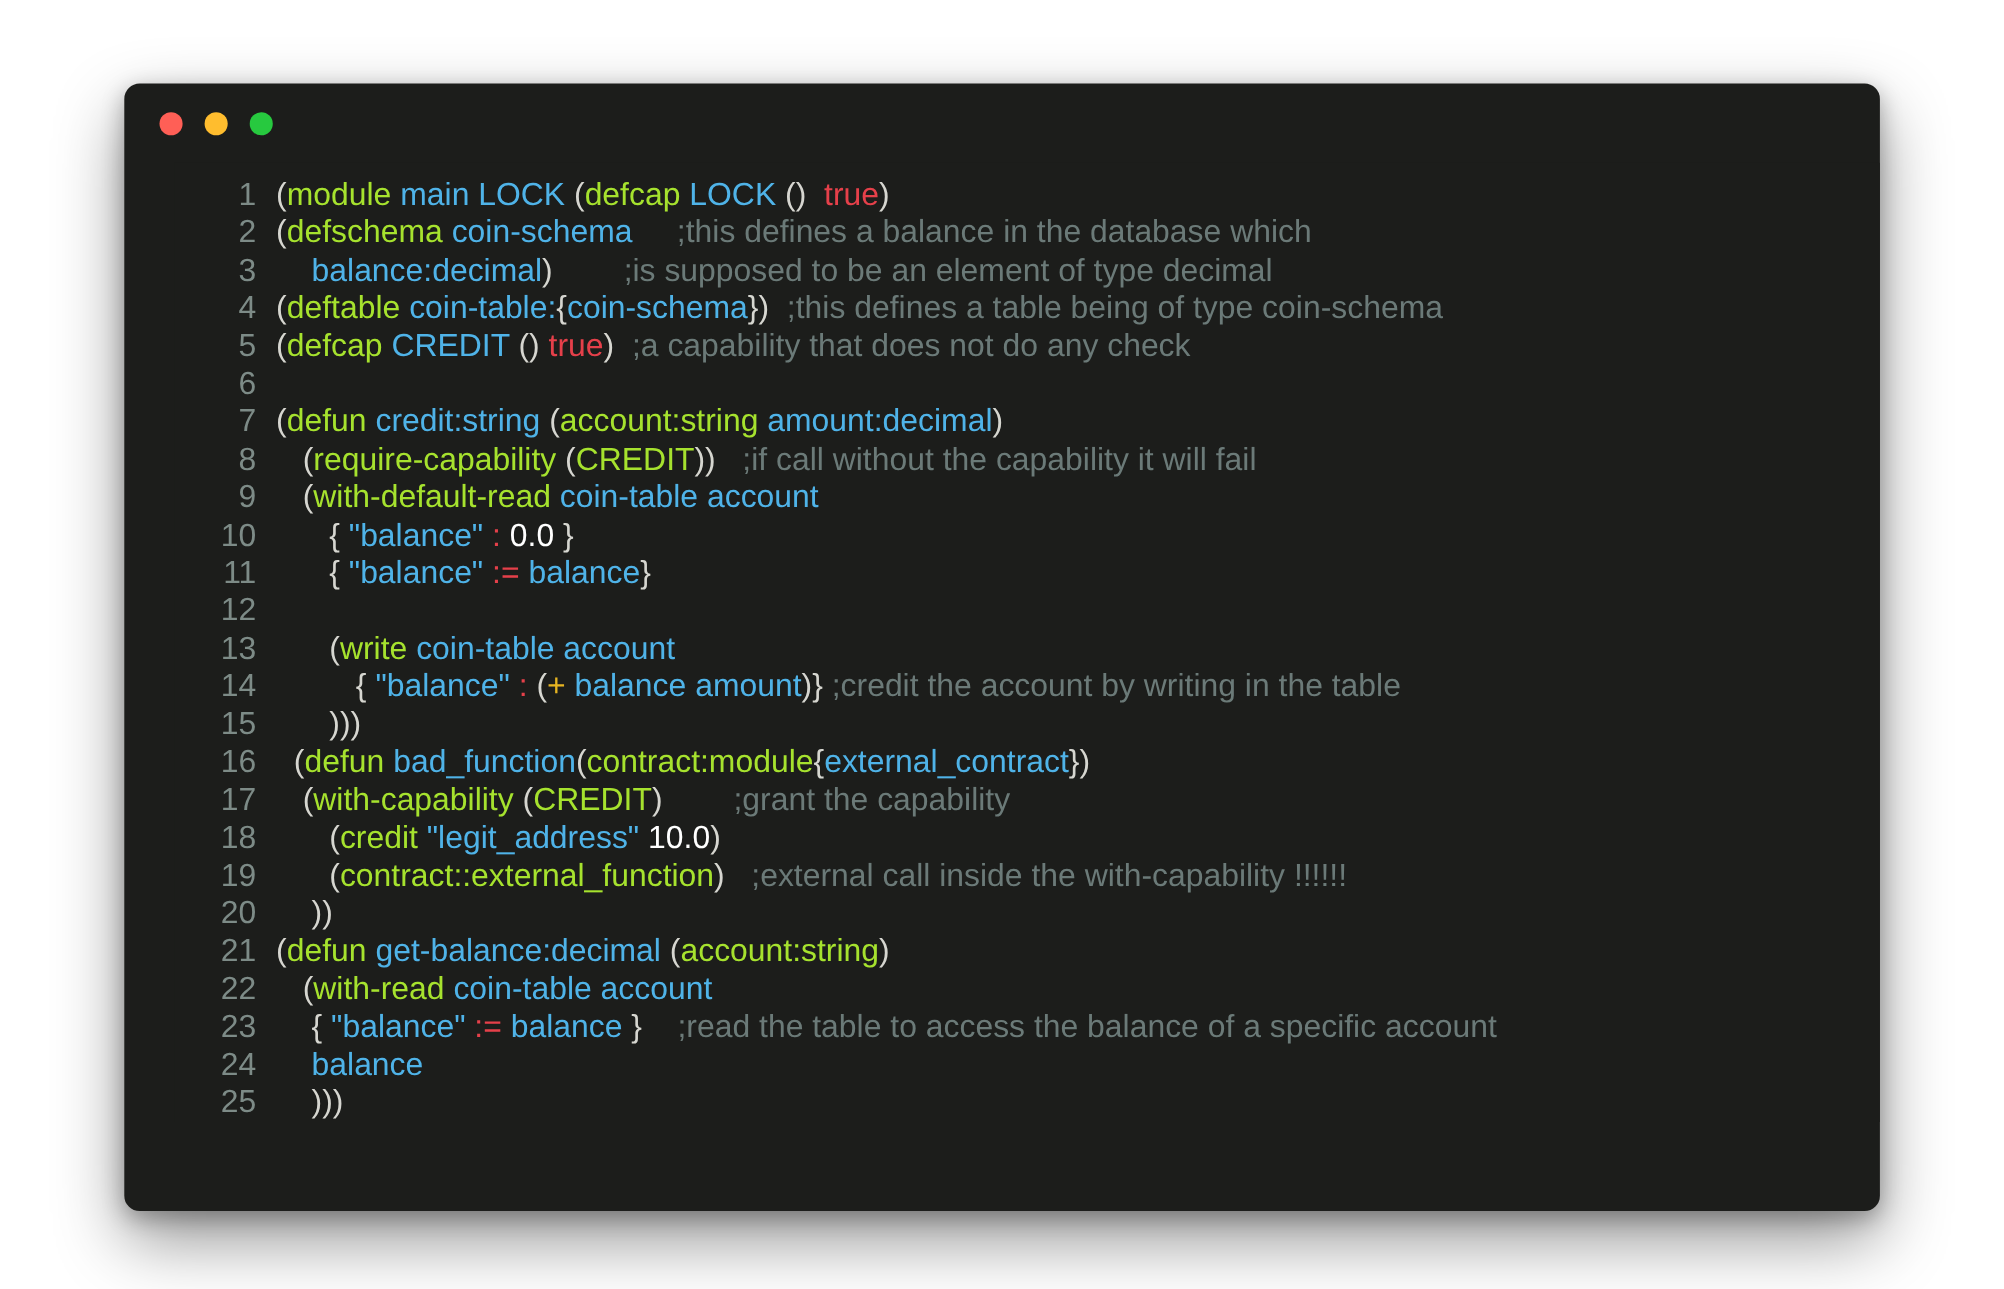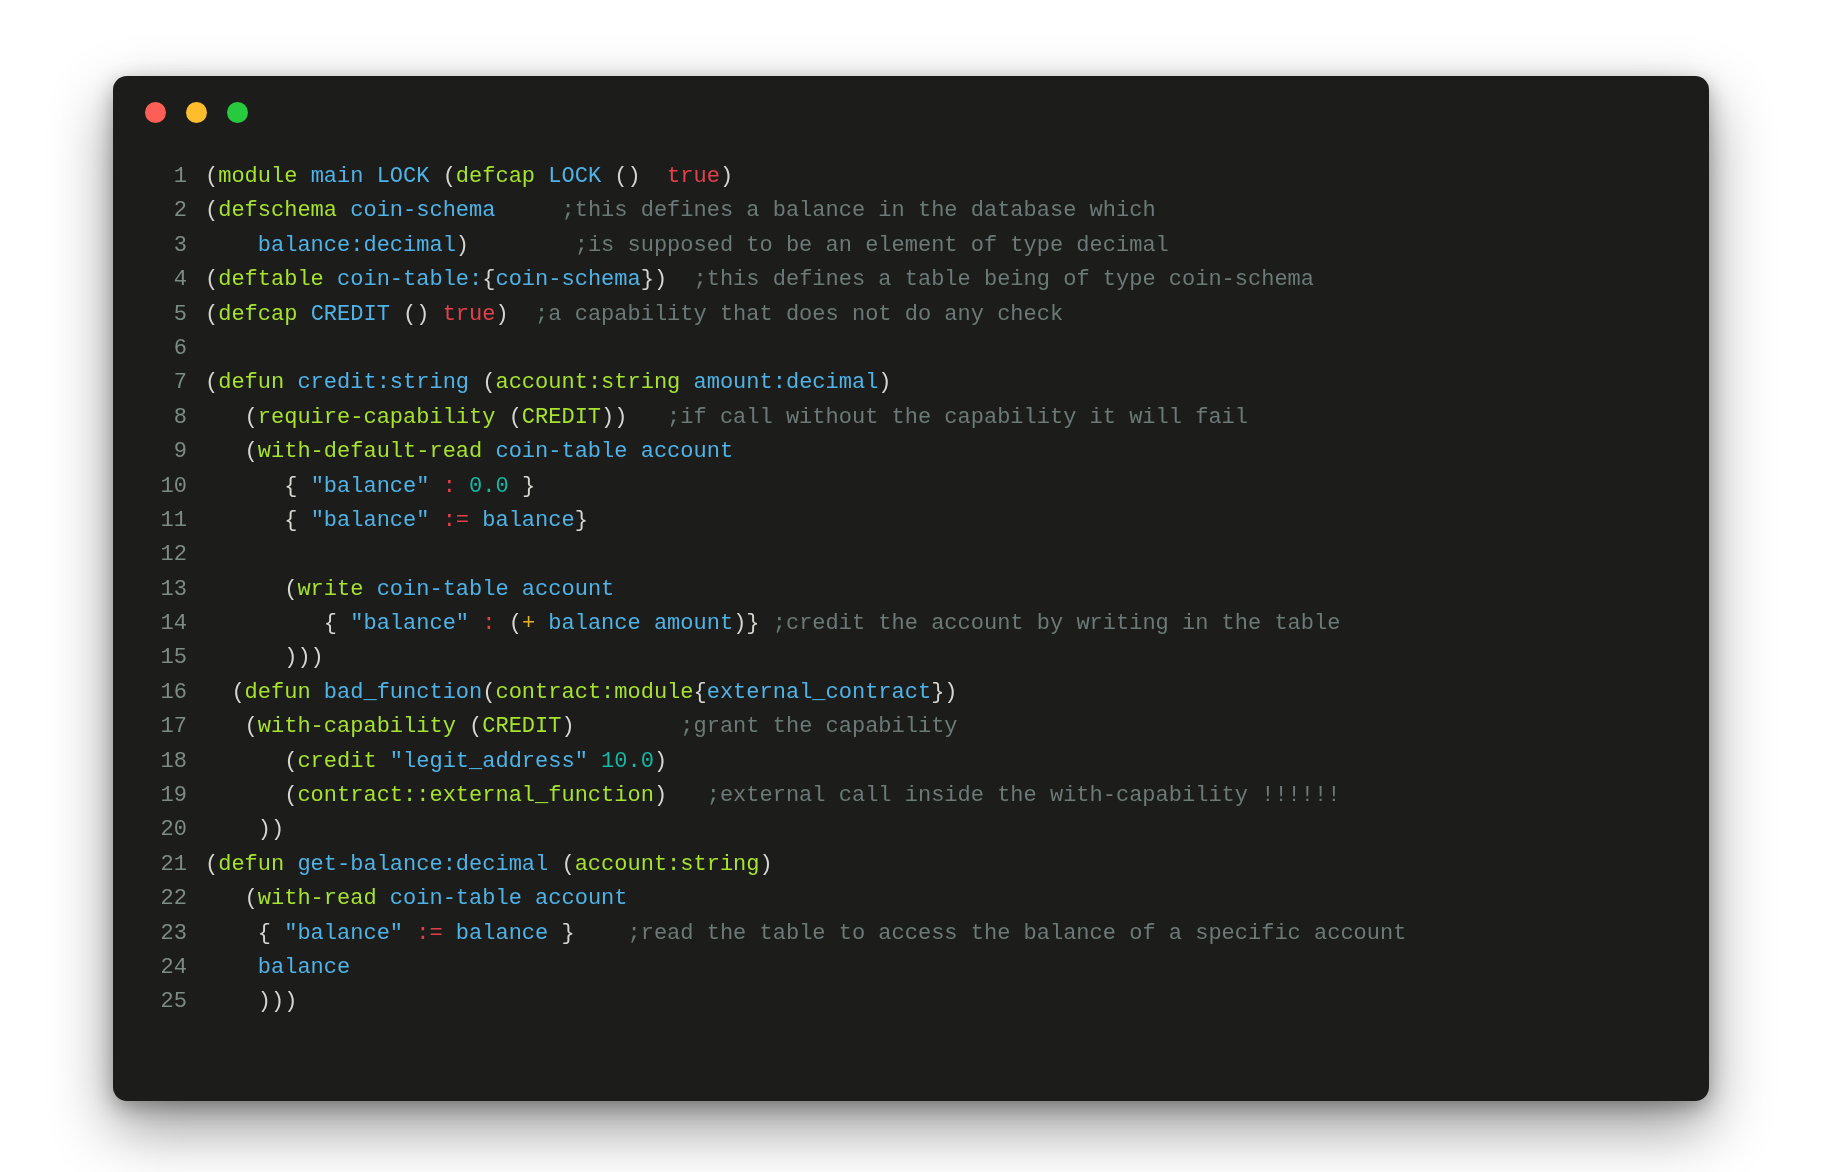--- a/index.html
+++ b/index.html
@@ -42,46 +42,47 @@
   .dot {
     width: 21px;
     height: 21px;
     border-radius: 50%;
     display: block;
   }
 
   
   #code {
     padding: 12px 0 0 0;
-    font-family: Liberation Mono, monospace;
-    font-size: 22px;
+    font-family: Liberation Sans, sans-serif;
+    font-size: 29px;
     line-height: 34.4px;
     white-space: pre;
     letter-spacing: 0px;
+    margin-left: 46px;
   }
   .line {
     display: block;
     height: 34.4px;
   }
   .gutter {
     display: inline-block;
     width: 74px;
     text-align: right;
     color: #7d8b87;
     padding-right: 18px;
     box-sizing: content-box;
     user-select: none;
   }
   .code-text { }
 
   
   .t-kw    { color: #a6e22e; }  
   .t-id    { color: #4fb3e8; }  
   .t-str   { color: #4fb3e8; }  
-  .t-num   { color: #14b8a6; }  
+  .t-num   { color: #ffffff; }  
   .t-lit   { color: #e5404a; }  
   .t-op    { color: #e5404a; }  
   .t-plus  { color: #e6b422; }  
   .t-punc  { color: #d6d6d0; }  
   .t-cmt   { color: #6b7a78; text-align: right; }  
   .t-plain { color: #d6d6d0; }
 </style>
 </head>
 <body>
 

